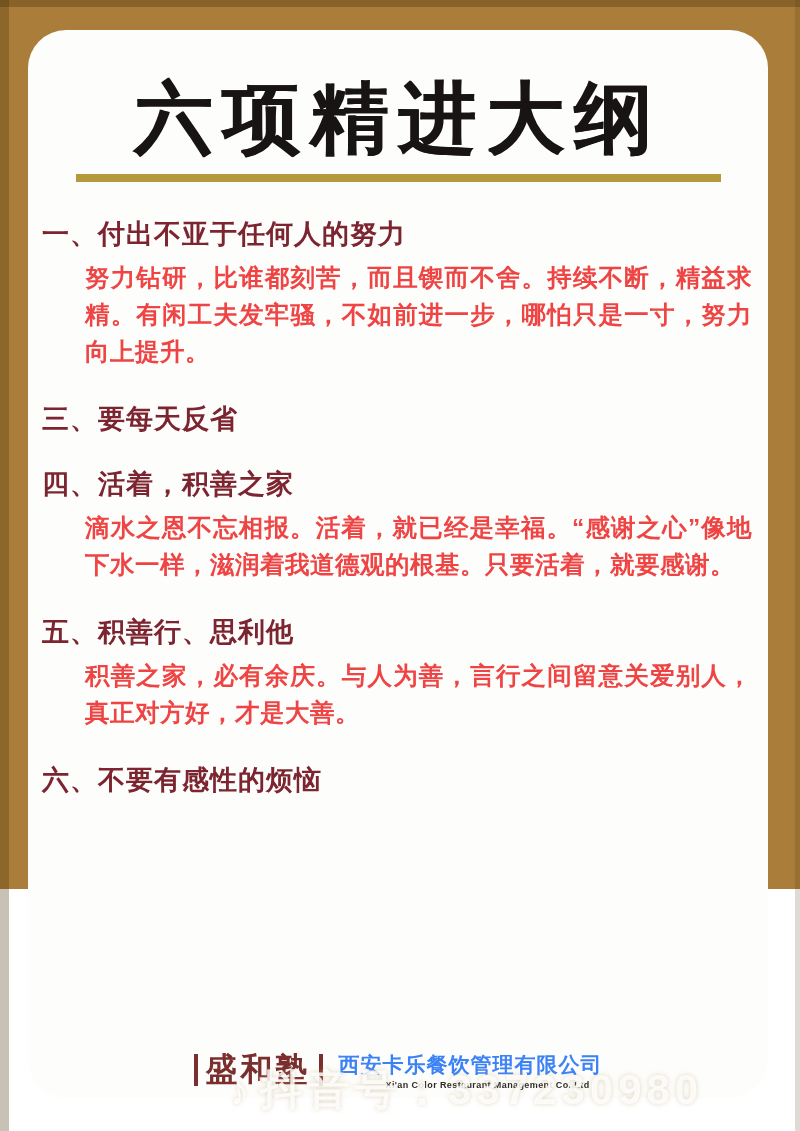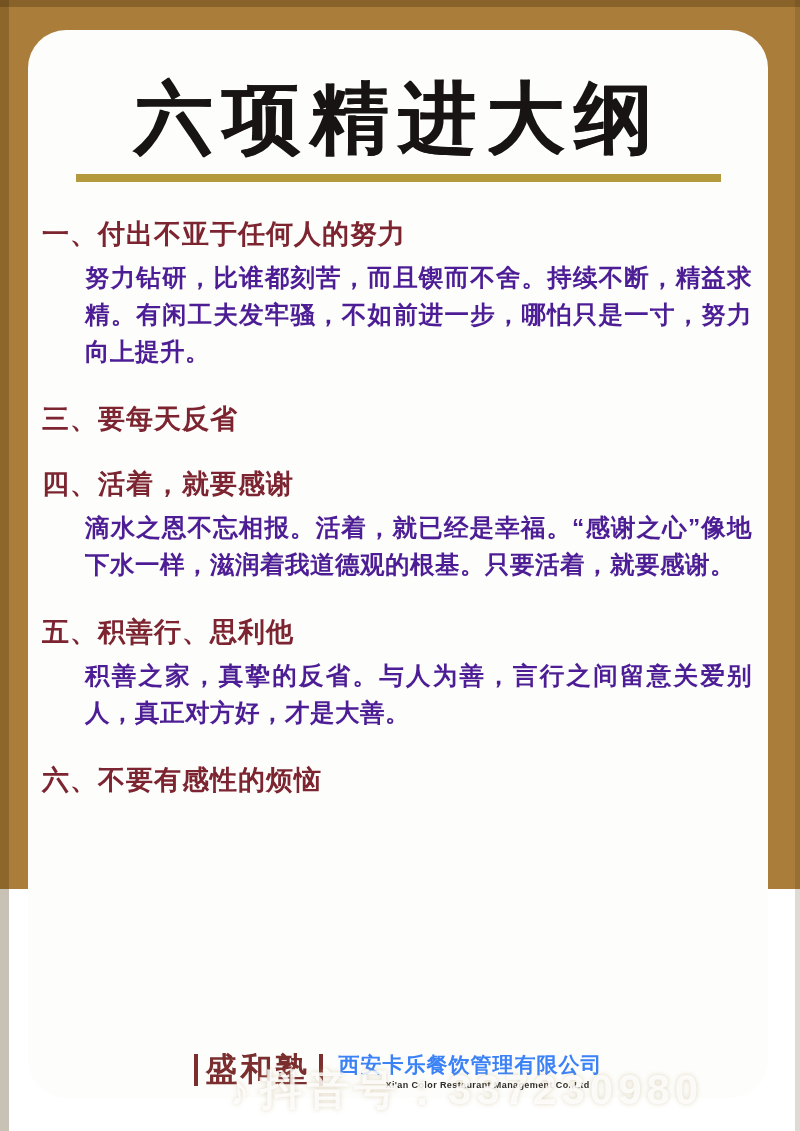--- a/index.html
+++ b/index.html
@@ -66,21 +66,21 @@
     line-height: 32px;
     font-weight: 700;
     color: #7c2430;
     letter-spacing: 1px;
   }
   .section-body {
     margin: 9px 0 0 43px;
     font-size: 24.5px;
     line-height: 37px;
     font-weight: 700;
-    color: #4c1d95;
+    color: #ef4444;
     letter-spacing: 0.5px;
     text-align: justify;
   }
   .footer {
     position: absolute;
     left: 0; bottom: 6px;
     width: 740px;
     display: flex;
     justify-content: center;
     align-items: center;
@@ -156,27 +156,27 @@
         <h2 class="section-heading">一、付出不亚于任何人的努力</h2>
         <p class="section-body">努力钻研，比谁都刻苦，而且锲而不舍。持续不断，精益求精。有闲工夫发牢骚，不如前进一步，哪怕只是一寸，努力向上提升。</p>
       </div>
 
 
       <div class="section">
         <h2 class="section-heading">三、要每天反省</h2>
       </div>
 
       <div class="section">
-        <h2 class="section-heading">四、活着，就要感谢</h2>
+        <h2 class="section-heading">四、活着，积善之家</h2>
         <p class="section-body">滴水之恩不忘相报。活着，就已经是幸福。“感谢之心”像地下水一样，滋润着我道德观的根基。只要活着，就要感谢。</p>
       </div>
 
       <div class="section">
         <h2 class="section-heading">五、积善行、思利他</h2>
-        <p class="section-body">积善之家，真挚的反省。与人为善，言行之间留意关爱别人，真正对方好，才是大善。</p>
+        <p class="section-body">积善之家，必有余庆。与人为善，言行之间留意关爱别人，真正对方好，才是大善。</p>
       </div>
 
       <div class="section">
         <h2 class="section-heading">六、不要有感性的烦恼</h2>
 
       </div>
 
     </div>
 
     <div class="footer">

